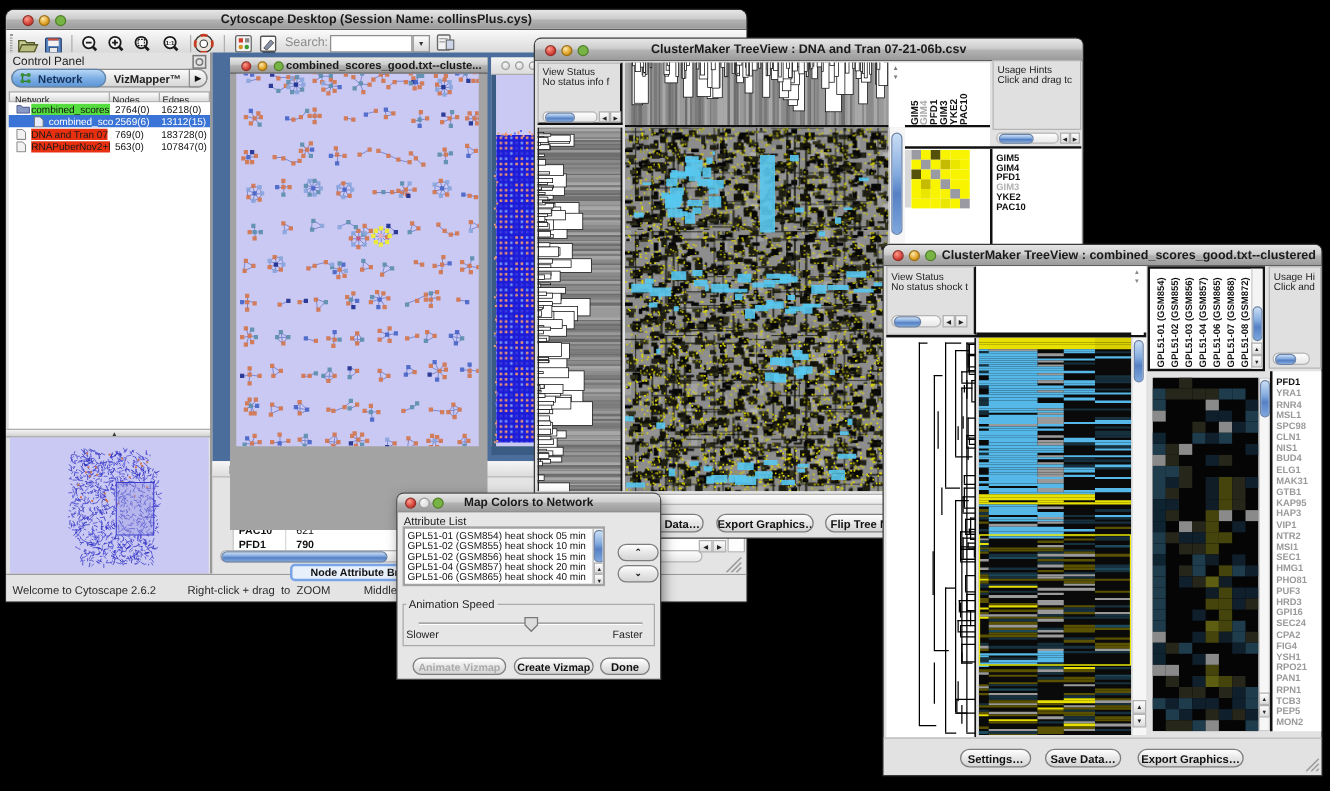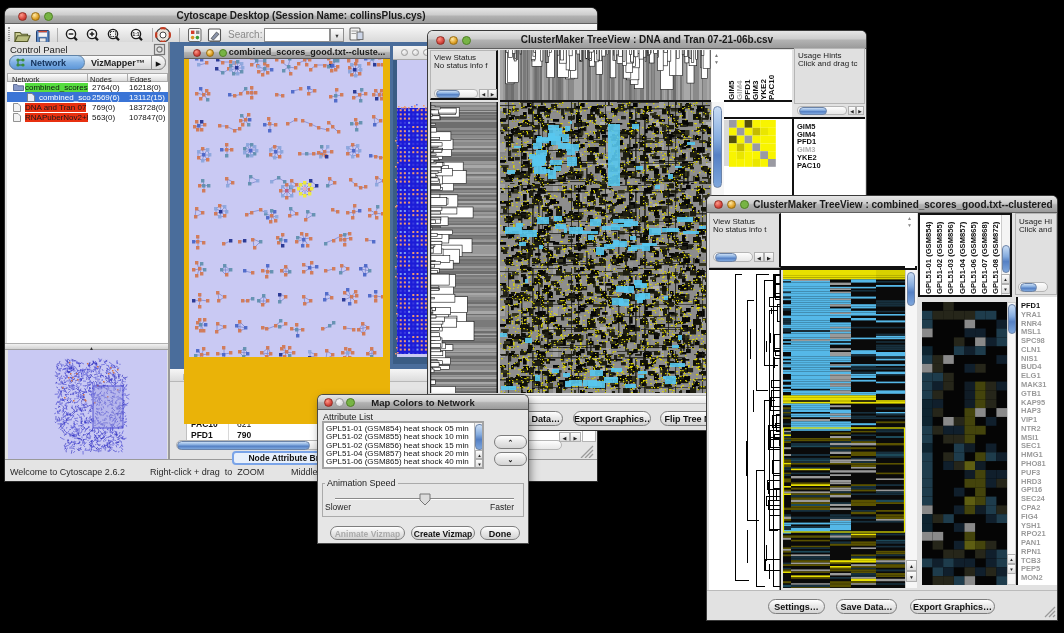--- a/index.html
+++ b/index.html
@@ -259,21 +259,21 @@
           <rect x="13.1" y="17.8" width="2" height="2" fill="#7b99f2"></rect>
           <rect x="17.3" y="17.8" width="2" height="2" fill="#3a3ae0"></rect>
         </pattern>
       </defs>
       <rect x="2" y="4" width="31" height="246" fill="url(#gp)"></rect>
       <path d="M10 3h1.6v1.6h-1.6zM19 2h1.6v1.6h-1.6zM33 3h1.6v1.6h-1.6zM6 3h1.6v1.6h-1.6zM0 133h1.6v1.6h-1.6zM1 101h1.6v1.6h-1.6zM0 62h1.6v1.6h-1.6zM1 234h1.6v1.6h-1.6zM8 3h1.6v1.6h-1.6zM9 2h1.6v1.6h-1.6zM13 3h1.6v1.6h-1.6zM0 172h1.6v1.6h-1.6zM0 162h1.6v1.6h-1.6zM3 2h1.6v1.6h-1.6zM0 249h1.6v1.6h-1.6zM1 151h1.6v1.6h-1.6zM1 209h1.6v1.6h-1.6zM1 243h1.6v1.6h-1.6zM1 77h1.6v1.6h-1.6zM30 3h1.6v1.6h-1.6zM28 1h1.6v1.6h-1.6zM0 75h1.6v1.6h-1.6zM0 102h1.6v1.6h-1.6zM1 140h1.6v1.6h-1.6zM2 58h1.6v1.6h-1.6zM0 36h1.6v1.6h-1.6zM2 248h1.6v1.6h-1.6zM6 3h1.6v1.6h-1.6zM19 1h1.6v1.6h-1.6zM2 41h1.6v1.6h-1.6zM1 201h1.6v1.6h-1.6zM23 4h1.6v1.6h-1.6z" fill="#ef9a72"></path>
       <path d="M1 33h1.6v1.6h-1.6zM0 164h1.6v1.6h-1.6zM2 210h1.6v1.6h-1.6zM1 218h1.6v1.6h-1.6zM6 4h1.6v1.6h-1.6zM21 0h1.6v1.6h-1.6zM1 38h1.6v1.6h-1.6zM16 2h1.6v1.6h-1.6z" fill="#5a6ae8"></path>
     </svg>
 <div class="abs" style="left:0;top:311px;width:37px;height:7px;background:#3a5c84;"></div>
 </div>
-<div class="abs" style="left:184px;top:46px;width:206px;height:378px;background:#eab308;">
+<div class="abs" style="left:184px;top:46px;width:206px;height:378px;background:#a3a3a3;">
 <div class="abs tbar" style="left:0;top:0;width:206px;height:13px;">
       <div class="tl tlr" style="left:9px;top:2.5px;width:8px;height:8px;"></div>
       <div class="tl tly" style="left:22px;top:2.5px;width:8px;height:8px;"></div>
       <div class="tl tlg" style="left:35px;top:2.5px;width:8px;height:8px;"></div>
       <div class="ttext" style="margin-left:44px;width:158px;font-size:9px;line-height:13px;">combined_scores_good.txt--cluste...</div>
     </div>
 <div class="abs" style="left:5px;top:13px;width:194px;height:298px;background:#c9c9f3;"></div>
 <svg class="abs" style="left:5px;top:13px" width="194" height="298" viewBox="0 0 194 298">
       <path d="M11 -3L16 -3M11 -3L12 1M11 -3L8 -0M11 -3L7 -6M11 -3L14 -8M29 1L34 3M34 3L41 3M41 3L46 4M49 -4L57 -6M68 2L76 2M68 2L69 6M68 2L63 6M68 2L63 -1M68 2L69 -5M94 -3L87 1M94 -3L88 -7M87 1L88 -7M116 1L121 0M116 1L118 6M116 1L110 4M116 1L111 -3M116 1L117 -5M145 -4L140 -0M145 -4L140 -8M140 -0L140 -8M164 -4L169 -3M164 -4L168 2M164 -4L159 2M164 -4L157 -4M164 -4L160 -9M164 -4L167 -8M183 0L191 -1M183 0L186 6M183 0L180 4M183 0L177 -0M183 0L181 -5M183 0L186 -5M10 6L18 4M28 10L34 14M34 14L40 10M48 9L54 9M48 9L52 13M54 9L52 13M48 9L49 15M52 13L49 15M48 9L45 14M49 15L45 14M48 9L42 11M45 14L42 11M48 9L42 7M42 11L42 7M48 9L45 4M42 7L45 4M48 9L49 3M45 4L49 3M48 9L52 5M49 3L52 5M52 5L54 9M76 10L82 10M76 10L79 14M76 10L74 16M76 10L70 13M76 10L70 8M76 10L76 4M76 10L78 6M99 8L107 9M99 8L102 15M99 8L95 11M99 8L93 3M99 8L101 0M122 10L127 6M127 6L136 6M136 6L141 6M141 6L149 1M144 7L149 8M144 7L146 10M144 7L142 11M144 7L140 7M144 7L141 4M144 7L146 2M166 11L172 11M166 11L171 15M172 11L171 15M166 11L167 17M171 15L167 17M166 11L163 16M167 17L163 16M166 11L160 13M163 16L160 13M166 11L160 9M160 13L160 9M166 11L163 6M160 9L163 6M166 11L167 5M163 6L167 5M166 11L171 7M167 5L171 7M171 7L172 11M189 6L193 6M193 6L198 10M15 36L20 35M15 36L19 41M15 36L12 40M15 36L8 34M15 36L11 29M15 36L18 32M40 36L46 37M46 37L52 35M52 35L56 30M63 34L67 34M63 34L63 39M63 34L59 34M63 34L63 29M87 35L94 37M104 32L112 30M126 32L120 34M126 32L119 29M120 34L119 29M147 37L153 36M147 37L147 42M147 37L141 38M147 37L147 31M171 36L177 35M171 36L172 42M171 36L165 39M171 36L166 33M171 36L173 31M190 36L195 36M190 36L193 40M190 36L188 40M190 36L185 36M190 36L187 31M190 36L192 31M10 67L16 66M10 67L13 71M10 67L8 71M10 67L6 68M10 67L8 63M10 67L13 63M31 67L37 67M37 67L45 71M45 71L51 70M56 61L61 61M56 61L59 65M56 61L54 66M56 61L52 62M56 61L53 56M56 61L59 56M81 65L86 66M81 65L81 72M81 65L76 66M81 65L80 60M99 65L106 61M114 62L122 65M122 65L130 69M130 69L139 71M140 63L144 68M144 68L149 73M167 65L172 64M167 65L168 71M167 65L162 65M167 65L167 60M191 62L186 66M191 62L185 58M186 66L185 58M15 96L21 96M15 96L18 100M21 96L18 100M15 96L13 102M18 100L13 102M15 96L9 98M13 102L9 98M15 96L9 93M9 98L9 93M15 96L13 90M9 93L13 90M15 96L18 91M13 90L18 91M18 91L21 96M38 91L43 90M38 91L38 96M38 91L33 91M38 91L37 86M61 91L67 91M61 91L66 95M67 91L66 95M61 91L62 97M66 95L62 97M61 91L58 96M62 97L58 96M61 91L56 93M58 96L56 93M61 91L56 89M56 93L56 89M61 91L58 86M56 89L58 86M61 91L62 85M58 86L62 85M61 91L66 87M62 85L66 87M66 87L67 91M87 93L93 93M87 93L90 98M93 93L90 98M87 93L85 99M90 98L85 99M87 93L81 96M85 99L81 96M87 93L81 90M81 96L81 90M87 93L85 87M81 90L85 87M87 93L90 88M85 87L90 88M90 88L93 93M111 95L117 95M117 95L124 95M124 95L133 95M133 95L137 96M135 93L142 93M135 93L138 98M135 93L131 98M135 93L130 94M135 93L132 88M135 93L139 88M165 92L171 92M165 92L168 96M171 92L168 96M165 92L163 97M168 96L163 97M165 92L159 94M163 97L159 94M165 92L159 89M159 94L159 89M165 92L163 86M159 89L163 86M165 92L168 87M163 86L168 87M168 87L171 92M181 97L187 97M187 97L192 99M192 99L201 97M15 127L20 126M15 127L15 132M15 127L10 126M15 127L14 121M44 123L39 126M44 123L38 120M39 126L38 120M69 122L60 125M69 122L61 117M60 125L61 117M83 122L90 119M90 119L96 123M108 126L102 129M108 126L102 122M102 129L102 122M128 127L121 131M128 127L122 122M121 131L122 122M146 124L139 127M146 124L141 120M139 127L141 120M161 121L166 125M166 125L171 129M171 129L177 128M194 122L187 125M194 122L188 118M187 125L188 118M14 154L6 158M14 154L7 150M6 158L7 150M32 152L38 152M32 152L36 157M38 152L36 157M32 152L31 158M36 157L31 158M32 152L27 155M31 158L27 155M32 152L27 150M27 155L27 150M32 152L31 146M27 150L31 146M32 152L36 148M31 146L36 148M36 148L38 152M58 156L63 153M63 153L71 151M71 151L76 153M83 157L88 158M83 157L87 162M83 157L82 163M83 157L79 159M83 157L77 155M83 157L82 152M83 157L86 153M108 155L101 157M108 155L102 150M101 157L102 150M124 156L117 160M124 156L119 152M117 160L119 152M143 151L149 153M165 153L170 152M165 153L164 159M165 153L159 154M165 153L165 147M186 154L193 155M186 154L187 159M186 154L181 157M186 154L181 151M186 154L189 148M9 182L15 183M9 182L9 188M9 182L4 183M9 182L9 178M35 185L41 182M50 182L56 182M71 183L65 189M71 183L64 180M65 189L64 180M92 181L97 181M92 181L93 187M92 181L89 184M92 181L89 179M92 181L94 176M115 180L121 179M115 180L119 186M115 180L113 187M115 180L107 183M115 180L109 178M115 180L113 174M115 180L118 176M136 184L144 181M144 181L152 177M152 177L161 174M156 180L161 179M156 180L156 186M156 180L152 181M156 180L156 176M177 181L185 182M10 210L15 210M10 210L13 215M10 210L8 217M10 210L5 211M10 210L8 204M10 210L12 205M41 211L37 216M41 211L32 211M41 211L36 207M37 216L32 211M37 216L36 207M32 211L36 207M56 212L64 214M78 212L83 213M78 212L78 218M78 212L74 212M78 212L79 207M101 213L97 216M101 213L93 212M101 213L97 207M97 216L93 212M97 216L97 207M93 212L97 207M121 209L127 208M121 209L123 213M121 209L115 213M121 209L115 206M121 209L122 204M137 212L144 210M159 210L152 214M159 210L153 206M152 214L153 206M181 212L176 216M181 212L172 210M181 212L177 206M176 216L172 210M176 216L177 206M172 210L177 206M11 241L19 242M11 241L10 248M11 241L5 242M11 241L11 235M35 238L30 242M35 238L29 234M30 242L29 234M54 242L59 242M59 242L63 239M79 242L74 246M79 242L69 242M79 242L75 237M74 246L69 242M74 246L75 237M69 242L75 237M97 238L91 243M97 238L91 235M91 243L91 235M122 242L116 245M122 242L115 238M116 245L115 238M143 238L136 241M143 238L137 234M136 241L137 234M162 238L168 237M162 238L167 243M162 238L161 245M162 238L155 241M162 238L155 234M162 238L159 231M162 238L166 233M187 237L193 238M187 237L187 242M187 237L181 237M187 237L187 233M12 266L17 266M12 266L15 272M12 266L12 271M12 266L8 268M12 266L8 264M12 266L10 260M12 266L16 261M36 268L28 272M36 268L28 265M28 272L28 265M57 269L51 272M57 269L48 267M57 269L51 263M51 272L48 267M51 272L51 263M48 267L51 263M74 268L78 270M78 270L86 267M86 267L92 262M91 268L97 265M108 271L114 270M108 271L109 277M108 271L102 270M108 271L108 266M134 270L141 267M141 267L145 264M156 269L164 270M179 268L174 275M179 268L170 270M179 268L174 265M174 275L170 270M174 275L174 265M170 270L174 265M12 296L19 295M12 296L16 301M12 296L9 302M12 296L7 296M12 296L9 291M12 296L15 290M35 295L42 294M35 295L36 301M35 295L29 295M35 295L35 289M59 294L55 298M59 294L50 293M59 294L55 290M55 298L50 293M55 298L55 290M50 293L55 290M82 295L78 298M82 295L73 294M82 295L79 289M78 298L73 294M78 298L79 289M73 294L79 289M97 293L104 294M97 293L101 297M97 293L96 298M97 293L92 295M97 293L93 290M97 293L95 287M97 293L101 289M127 296L121 299M127 296L121 293M121 299L121 293M144 296L137 300M144 296L138 292M137 300L138 292M159 294L164 294M159 294L160 298M159 294L156 298M159 294L153 294M159 294L157 290M159 294L161 290M186 294L183 297M186 294L178 295M186 294L183 290M183 297L178 295M183 297L183 290M178 295L183 290M116 130L122 130M116 130L121 135M122 130L121 135M116 130L116 136M121 135L116 136M116 130L111 135M116 136L111 135M116 130L110 130M111 135L110 130M116 130L111 125M110 130L111 125M116 130L116 124M111 125L116 124M116 130L121 125M116 124L121 125M121 125L122 130M98 132L104 132M98 132L103 137M104 132L103 137M98 132L98 138M103 137L98 138M98 132L93 137M98 138L93 137M98 132L92 132M93 137L92 132M98 132L93 127M92 132L93 127M98 132L98 126M93 127L98 126M98 132L103 127M98 126L103 127M103 127L104 132" stroke="#7d88cf" stroke-width="0.8" fill="none"></path>
       <path d="M10 -5h3.4v3.4h-3.4zM6 -8h3.4v3.4h-3.4zM12 -10h3.4v3.4h-3.4zM32 2h3.4v3.4h-3.4zM40 1h3.4v3.4h-3.4zM44 2h3.4v3.4h-3.4zM55 -8h3.4v3.4h-3.4zM67 5h3.4v3.4h-3.4zM61 4h3.4v3.4h-3.4zM61 -3h3.4v3.4h-3.4zM67 -7h3.4v3.4h-3.4zM92 -5h3.4v3.4h-3.4zM86 -1h3.4v3.4h-3.4zM114 -1h3.4v3.4h-3.4zM119 -1h3.4v3.4h-3.4zM116 4h3.4v3.4h-3.4zM108 3h3.4v3.4h-3.4zM109 -5h3.4v3.4h-3.4zM115 -7h3.4v3.4h-3.4zM144 -6h3.4v3.4h-3.4zM138 -2h3.4v3.4h-3.4zM138 -9h3.4v3.4h-3.4zM162 -5h3.4v3.4h-3.4zM166 -0h3.4v3.4h-3.4zM158 -0h3.4v3.4h-3.4zM155 -6h3.4v3.4h-3.4zM159 -11h3.4v3.4h-3.4zM166 -10h3.4v3.4h-3.4zM189 -3h3.4v3.4h-3.4zM178 3h3.4v3.4h-3.4zM179 -7h3.4v3.4h-3.4zM184 -6h3.4v3.4h-3.4zM16 2h3.4v3.4h-3.4zM38 8h3.4v3.4h-3.4zM77 12h3.4v3.4h-3.4zM72 14h3.4v3.4h-3.4zM68 11h3.4v3.4h-3.4zM74 3h3.4v3.4h-3.4zM77 5h3.4v3.4h-3.4zM105 7h3.4v3.4h-3.4zM100 13h3.4v3.4h-3.4zM92 1h3.4v3.4h-3.4zM120 9h3.4v3.4h-3.4zM125 5h3.4v3.4h-3.4zM134 5h3.4v3.4h-3.4zM147 6h3.4v3.4h-3.4zM145 9h3.4v3.4h-3.4zM141 10h3.4v3.4h-3.4zM140 2h3.4v3.4h-3.4zM169 13h3.4v3.4h-3.4zM161 14h3.4v3.4h-3.4zM159 7h3.4v3.4h-3.4zM165 3h3.4v3.4h-3.4zM188 4h3.4v3.4h-3.4zM192 4h3.4v3.4h-3.4zM13 34h3.4v3.4h-3.4zM18 33h3.4v3.4h-3.4zM10 38h3.4v3.4h-3.4zM6 33h3.4v3.4h-3.4zM16 30h3.4v3.4h-3.4zM44 35h3.4v3.4h-3.4zM50 33h3.4v3.4h-3.4zM61 32h3.4v3.4h-3.4zM65 32h3.4v3.4h-3.4zM61 37h3.4v3.4h-3.4zM57 32h3.4v3.4h-3.4zM61 27h3.4v3.4h-3.4zM86 34h3.4v3.4h-3.4zM92 35h3.4v3.4h-3.4zM110 28h3.4v3.4h-3.4zM124 30h3.4v3.4h-3.4zM118 33h3.4v3.4h-3.4zM151 34h3.4v3.4h-3.4zM140 36h3.4v3.4h-3.4zM146 29h3.4v3.4h-3.4zM169 34h3.4v3.4h-3.4zM175 33h3.4v3.4h-3.4zM163 37h3.4v3.4h-3.4zM189 34h3.4v3.4h-3.4zM193 34h3.4v3.4h-3.4zM191 38h3.4v3.4h-3.4zM183 34h3.4v3.4h-3.4zM185 30h3.4v3.4h-3.4zM191 30h3.4v3.4h-3.4zM14 64h3.4v3.4h-3.4zM11 69h3.4v3.4h-3.4zM7 69h3.4v3.4h-3.4zM4 66h3.4v3.4h-3.4zM6 61h3.4v3.4h-3.4zM29 65h3.4v3.4h-3.4zM36 66h3.4v3.4h-3.4zM44 70h3.4v3.4h-3.4zM49 68h3.4v3.4h-3.4zM55 59h3.4v3.4h-3.4zM52 64h3.4v3.4h-3.4zM50 60h3.4v3.4h-3.4zM58 54h3.4v3.4h-3.4zM79 63h3.4v3.4h-3.4zM85 64h3.4v3.4h-3.4zM78 58h3.4v3.4h-3.4zM97 63h3.4v3.4h-3.4zM105 59h3.4v3.4h-3.4zM112 60h3.4v3.4h-3.4zM120 64h3.4v3.4h-3.4zM128 67h3.4v3.4h-3.4zM137 69h3.4v3.4h-3.4zM138 62h3.4v3.4h-3.4zM142 66h3.4v3.4h-3.4zM148 71h3.4v3.4h-3.4zM166 63h3.4v3.4h-3.4zM165 59h3.4v3.4h-3.4zM190 60h3.4v3.4h-3.4zM183 56h3.4v3.4h-3.4zM17 99h3.4v3.4h-3.4zM8 97h3.4v3.4h-3.4zM12 88h3.4v3.4h-3.4zM36 89h3.4v3.4h-3.4zM41 89h3.4v3.4h-3.4zM36 84h3.4v3.4h-3.4zM89 96h3.4v3.4h-3.4zM80 94h3.4v3.4h-3.4zM84 86h3.4v3.4h-3.4zM109 93h3.4v3.4h-3.4zM123 93h3.4v3.4h-3.4zM131 94h3.4v3.4h-3.4zM135 95h3.4v3.4h-3.4zM134 91h3.4v3.4h-3.4zM141 91h3.4v3.4h-3.4zM128 92h3.4v3.4h-3.4zM167 95h3.4v3.4h-3.4zM157 93h3.4v3.4h-3.4zM162 84h3.4v3.4h-3.4zM185 96h3.4v3.4h-3.4zM190 97h3.4v3.4h-3.4zM199 95h3.4v3.4h-3.4zM13 130h3.4v3.4h-3.4zM9 125h3.4v3.4h-3.4zM42 122h3.4v3.4h-3.4zM36 118h3.4v3.4h-3.4zM106 124h3.4v3.4h-3.4zM101 120h3.4v3.4h-3.4zM119 129h3.4v3.4h-3.4zM144 122h3.4v3.4h-3.4zM139 118h3.4v3.4h-3.4zM160 119h3.4v3.4h-3.4zM165 124h3.4v3.4h-3.4zM170 127h3.4v3.4h-3.4zM175 126h3.4v3.4h-3.4zM193 120h3.4v3.4h-3.4zM186 117h3.4v3.4h-3.4zM12 152h3.4v3.4h-3.4zM5 156h3.4v3.4h-3.4zM6 148h3.4v3.4h-3.4zM34 155h3.4v3.4h-3.4zM25 153h3.4v3.4h-3.4zM29 145h3.4v3.4h-3.4zM56 154h3.4v3.4h-3.4zM61 152h3.4v3.4h-3.4zM70 149h3.4v3.4h-3.4zM81 155h3.4v3.4h-3.4zM85 160h3.4v3.4h-3.4zM80 161h3.4v3.4h-3.4zM106 153h3.4v3.4h-3.4zM99 155h3.4v3.4h-3.4zM115 159h3.4v3.4h-3.4zM142 149h3.4v3.4h-3.4zM147 151h3.4v3.4h-3.4zM163 151h3.4v3.4h-3.4zM162 157h3.4v3.4h-3.4zM157 152h3.4v3.4h-3.4zM164 145h3.4v3.4h-3.4zM185 152h3.4v3.4h-3.4zM192 153h3.4v3.4h-3.4zM186 157h3.4v3.4h-3.4zM179 155h3.4v3.4h-3.4zM179 149h3.4v3.4h-3.4zM7 181h3.4v3.4h-3.4zM13 182h3.4v3.4h-3.4zM7 187h3.4v3.4h-3.4zM7 176h3.4v3.4h-3.4zM33 183h3.4v3.4h-3.4zM49 181h3.4v3.4h-3.4zM64 187h3.4v3.4h-3.4zM62 179h3.4v3.4h-3.4zM88 182h3.4v3.4h-3.4zM87 177h3.4v3.4h-3.4zM92 174h3.4v3.4h-3.4zM120 178h3.4v3.4h-3.4zM117 185h3.4v3.4h-3.4zM106 181h3.4v3.4h-3.4zM111 173h3.4v3.4h-3.4zM116 174h3.4v3.4h-3.4zM143 180h3.4v3.4h-3.4zM150 175h3.4v3.4h-3.4zM159 173h3.4v3.4h-3.4zM154 179h3.4v3.4h-3.4zM160 178h3.4v3.4h-3.4zM154 184h3.4v3.4h-3.4zM150 179h3.4v3.4h-3.4zM176 179h3.4v3.4h-3.4zM9 208h3.4v3.4h-3.4zM11 213h3.4v3.4h-3.4zM6 215h3.4v3.4h-3.4zM3 209h3.4v3.4h-3.4zM6 202h3.4v3.4h-3.4zM36 214h3.4v3.4h-3.4zM62 212h3.4v3.4h-3.4zM77 211h3.4v3.4h-3.4zM76 216h3.4v3.4h-3.4zM72 210h3.4v3.4h-3.4zM95 214h3.4v3.4h-3.4zM91 210h3.4v3.4h-3.4zM95 206h3.4v3.4h-3.4zM121 212h3.4v3.4h-3.4zM113 211h3.4v3.4h-3.4zM113 204h3.4v3.4h-3.4zM121 202h3.4v3.4h-3.4zM135 210h3.4v3.4h-3.4zM143 208h3.4v3.4h-3.4zM157 208h3.4v3.4h-3.4zM151 205h3.4v3.4h-3.4zM9 239h3.4v3.4h-3.4zM17 240h3.4v3.4h-3.4zM9 246h3.4v3.4h-3.4zM9 234h3.4v3.4h-3.4zM34 236h3.4v3.4h-3.4zM28 240h3.4v3.4h-3.4zM27 232h3.4v3.4h-3.4zM52 240h3.4v3.4h-3.4zM57 240h3.4v3.4h-3.4zM77 240h3.4v3.4h-3.4zM72 244h3.4v3.4h-3.4zM95 236h3.4v3.4h-3.4zM120 240h3.4v3.4h-3.4zM114 243h3.4v3.4h-3.4zM113 236h3.4v3.4h-3.4zM141 237h3.4v3.4h-3.4zM161 236h3.4v3.4h-3.4zM166 235h3.4v3.4h-3.4zM165 241h3.4v3.4h-3.4zM154 232h3.4v3.4h-3.4zM165 231h3.4v3.4h-3.4zM185 236h3.4v3.4h-3.4zM192 236h3.4v3.4h-3.4zM185 240h3.4v3.4h-3.4zM13 270h3.4v3.4h-3.4zM10 270h3.4v3.4h-3.4zM6 267h3.4v3.4h-3.4zM7 262h3.4v3.4h-3.4zM9 259h3.4v3.4h-3.4zM14 259h3.4v3.4h-3.4zM34 266h3.4v3.4h-3.4zM26 271h3.4v3.4h-3.4zM27 263h3.4v3.4h-3.4zM49 270h3.4v3.4h-3.4zM49 261h3.4v3.4h-3.4zM72 267h3.4v3.4h-3.4zM76 268h3.4v3.4h-3.4zM85 265h3.4v3.4h-3.4zM95 263h3.4v3.4h-3.4zM112 269h3.4v3.4h-3.4zM101 268h3.4v3.4h-3.4zM106 264h3.4v3.4h-3.4zM132 268h3.4v3.4h-3.4zM154 267h3.4v3.4h-3.4zM163 269h3.4v3.4h-3.4zM177 267h3.4v3.4h-3.4zM173 273h3.4v3.4h-3.4zM168 269h3.4v3.4h-3.4zM172 263h3.4v3.4h-3.4zM11 294h3.4v3.4h-3.4zM17 293h3.4v3.4h-3.4zM14 299h3.4v3.4h-3.4zM13 288h3.4v3.4h-3.4zM40 292h3.4v3.4h-3.4zM34 300h3.4v3.4h-3.4zM27 293h3.4v3.4h-3.4zM33 287h3.4v3.4h-3.4zM49 291h3.4v3.4h-3.4zM80 293h3.4v3.4h-3.4zM76 296h3.4v3.4h-3.4zM71 292h3.4v3.4h-3.4zM77 287h3.4v3.4h-3.4zM96 291h3.4v3.4h-3.4zM103 292h3.4v3.4h-3.4zM94 296h3.4v3.4h-3.4zM91 288h3.4v3.4h-3.4zM93 286h3.4v3.4h-3.4zM99 287h3.4v3.4h-3.4zM125 294h3.4v3.4h-3.4zM142 294h3.4v3.4h-3.4zM136 299h3.4v3.4h-3.4zM136 290h3.4v3.4h-3.4zM162 292h3.4v3.4h-3.4zM159 297h3.4v3.4h-3.4zM154 297h3.4v3.4h-3.4zM152 292h3.4v3.4h-3.4zM155 288h3.4v3.4h-3.4zM159 289h3.4v3.4h-3.4zM184 292h3.4v3.4h-3.4zM177 293h3.4v3.4h-3.4zM181 288h3.4v3.4h-3.4zM103 130h3.4v3.4h-3.4zM96 137h3.4v3.4h-3.4zM90 130h3.4v3.4h-3.4zM96 124h3.4v3.4h-3.4z" fill="#d2764f" fill-opacity="0.92"></path>
@@ -1193,21 +1193,21 @@
 </div>
 <div class="abs" style="left:707px;top:196px;width:350px;height:424px;background:#e2e2e2;border-radius:5px 5px 0 0;box-shadow:0 0 0 1px #3a3a3a;padding-left:12px;">
 <div class="abs tbar" style="left:0;top:0;width:350px;height:17px;border-radius:5px 5px 0 0;">
       <div class="tl tlr" style="left:7px;top:4px;"></div>
       <div class="tl tly" style="left:20px;top:4px;"></div>
       <div class="tl tlg" style="left:33px;top:4px;"></div>
       <div class="ttext" style="margin-left:46px;width:300px;font-size:10px;line-height:17px;">ClusterMaker TreeView : combined_scores_good.txt--clustered</div>
     </div>
 <div class="abs" style="left:2px;top:17px;width:72px;height:55px;background:#e0e0e0;border:1px solid #b5b5b5;border-right:2px solid #111;">
       <div class="lbl" style="left:3px;top:3px;font-size:8px;color:#222;">View Status</div>
-      <div class="lbl" style="left:3px;top:11px;font-size:8px;color:#222;">No status info t</div>
+      <div class="lbl" style="left:3px;top:11px;font-size:8px;color:#222;">No status shock t</div>
       <div class="strack" style="left:3px;top:38px;width:40px;height:10px;border-radius:5px;"></div>
       <div class="sthumb" style="left:5px;top:38.5px;width:22px;height:9px;"></div>
       <div class="sbtn" style="left:44px;top:38px;width:10px;height:10px;font-size:5px;line-height:10px;">◀</div>
       <div class="sbtn" style="left:54px;top:38px;width:10px;height:10px;font-size:5px;line-height:10px;">▶</div>
     </div>
 <div class="abs" style="left:74px;top:17px;width:136px;height:55px;background:#fff;border-bottom:2px solid #111;"></div>
 <div class="abs" style="left:198px;top:18px;width:10px;height:54px;background:#fff;">
       <span style="position:absolute;left:2px;top:1px;font-size:5px;color:#888;">▲</span>
       <span style="position:absolute;left:2px;top:8px;font-size:5px;color:#888;">▼</span>
     </div>

